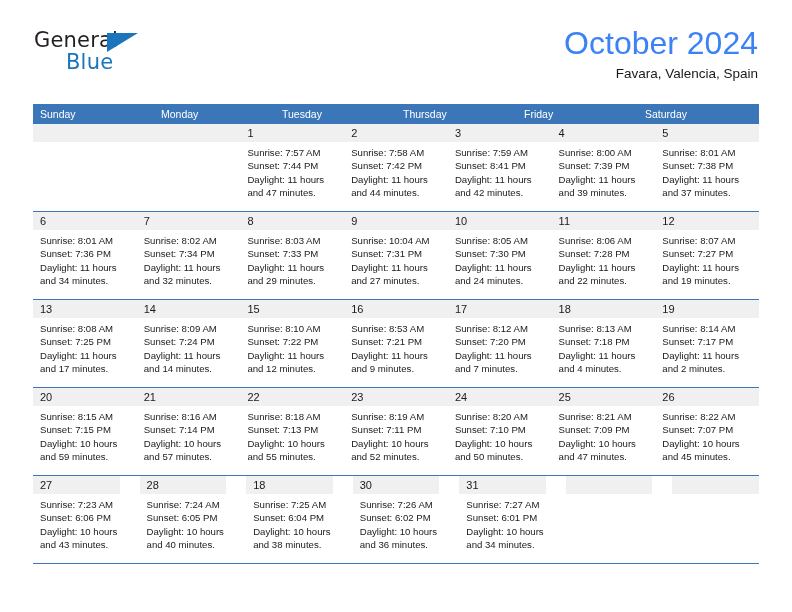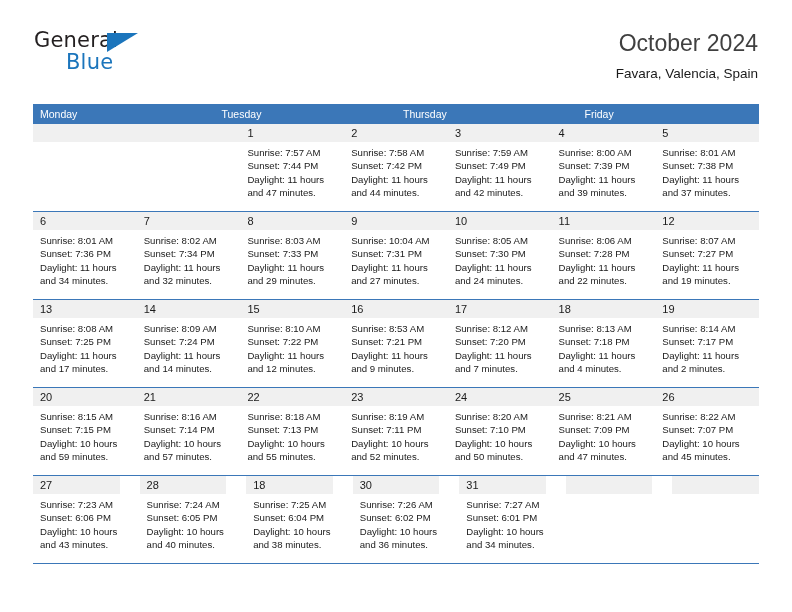--- a/index.html
+++ b/index.html
@@ -68,26 +68,27 @@
     border-bottom: 19px solid transparent;
   }
 
   .title-block {
     position: absolute;
     right: 0;
     top: 0;
     text-align: right;
   }
   .cal-title {
-    font-size: 23px;
+    font-size: 32px;
     font-weight: 400;
-    color: #404040;
+    color: #3b82f6;
     line-height: 31px;
     font-family: "Liberation Sans", sans-serif;
     white-space: nowrap;
+    text-align: center;
   }
   .cal-subtitle {
     margin-top: 7px;
     font-size: 13.5px;
     font-weight: 400;
     color: #1a1a1a;
     line-height: 16px;
     white-space: nowrap;
   }
 
@@ -178,24 +179,26 @@
     <div class="title-block">
       <div class="cal-title">October 2024</div>
       <div class="cal-subtitle">Favara, Valencia, Spain</div>
     </div>
 
   </div>
 
   <div class="calendar">
 
     <div class="cal-head">
+      <div class="hcell">Sunday</div>
       <div class="hcell">Monday</div>
       <div class="hcell">Tuesday</div>
       <div class="hcell">Thursday</div>
       <div class="hcell">Friday</div>
+      <div class="hcell">Saturday</div>
     </div>
 
     <div id="weeks-container">
         <div class="week">
           <div class="day empty">
             <div class="daynum-band">
               <span class="daynum"></span>
             </div>
           </div>
           <div class="day empty">
@@ -224,21 +227,21 @@
               <div class="ln">Daylight: 11 hours</div>
               <div class="ln">and 44 minutes.</div>
             </div>
           </div>
           <div class="day">
             <div class="daynum-band">
               <span class="daynum">3</span>
             </div>
             <div class="day-body">
               <div class="ln">Sunrise: 7:59 AM</div>
-              <div class="ln">Sunset: 7:49 PM</div>
+              <div class="ln">Sunset: 8:41 PM</div>
               <div class="ln">Daylight: 11 hours</div>
               <div class="ln">and 42 minutes.</div>
             </div>
           </div>
           <div class="day">
             <div class="daynum-band">
               <span class="daynum">4</span>
             </div>
             <div class="day-body">
               <div class="ln">Sunrise: 8:00 AM</div>

